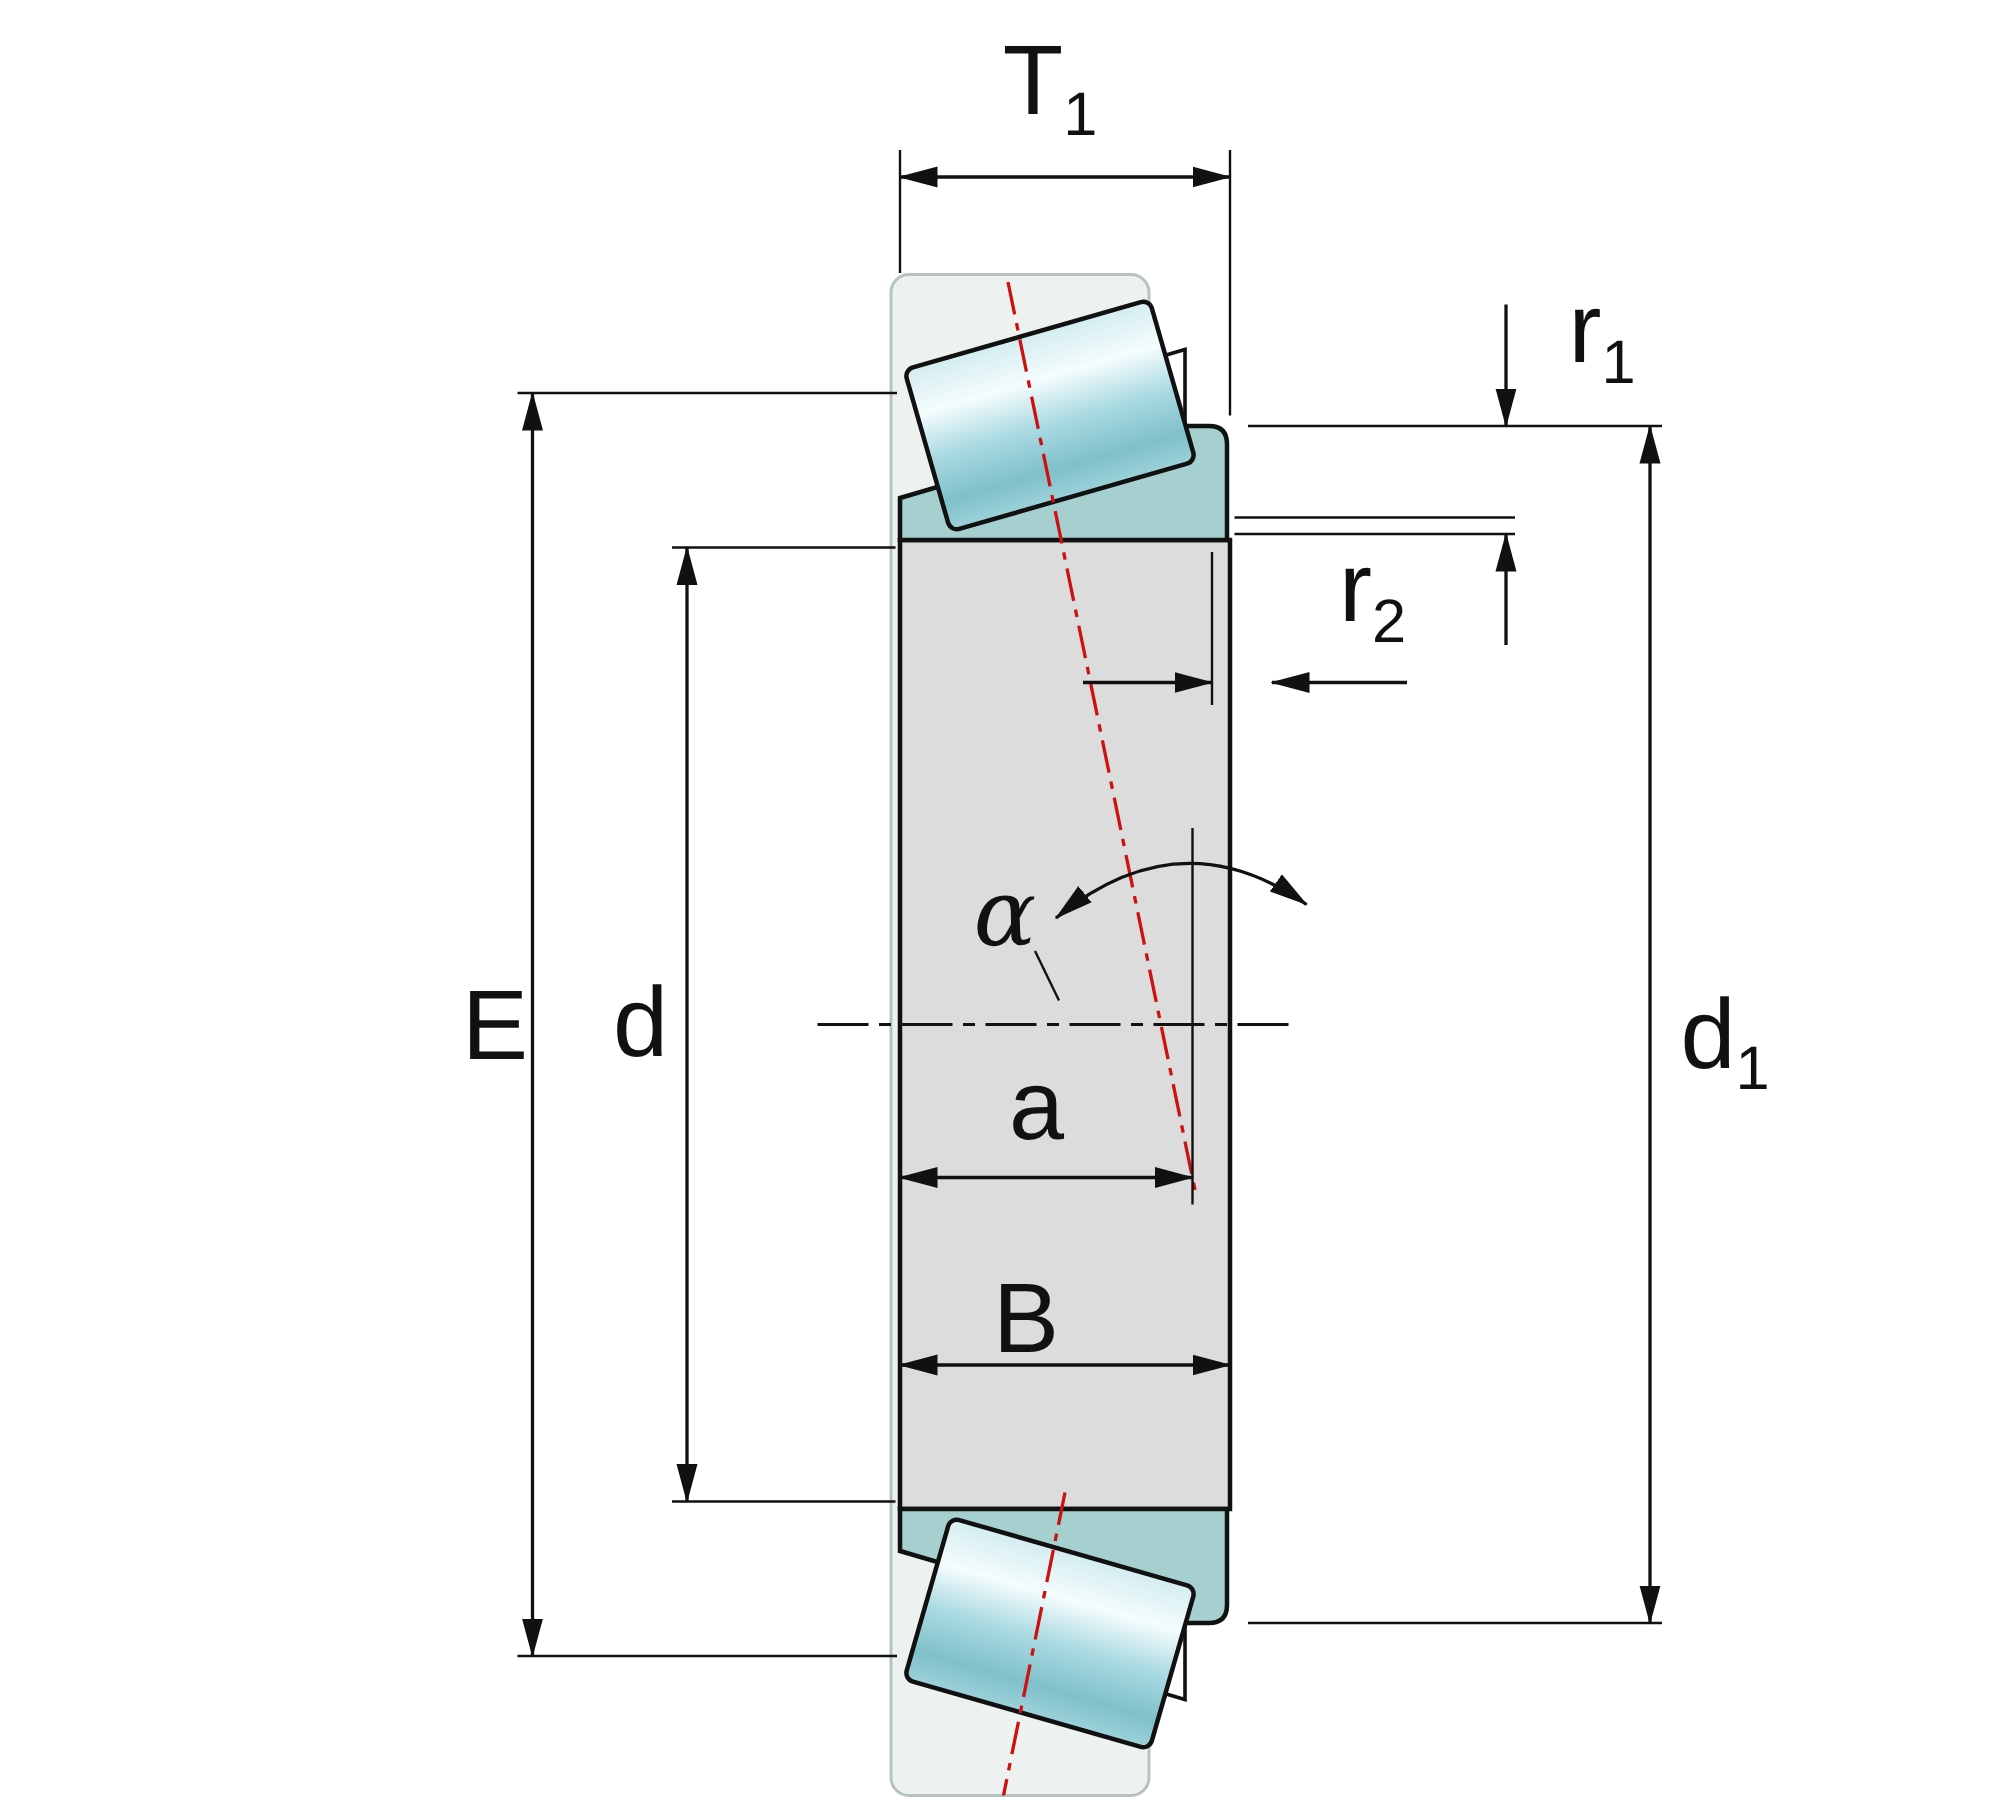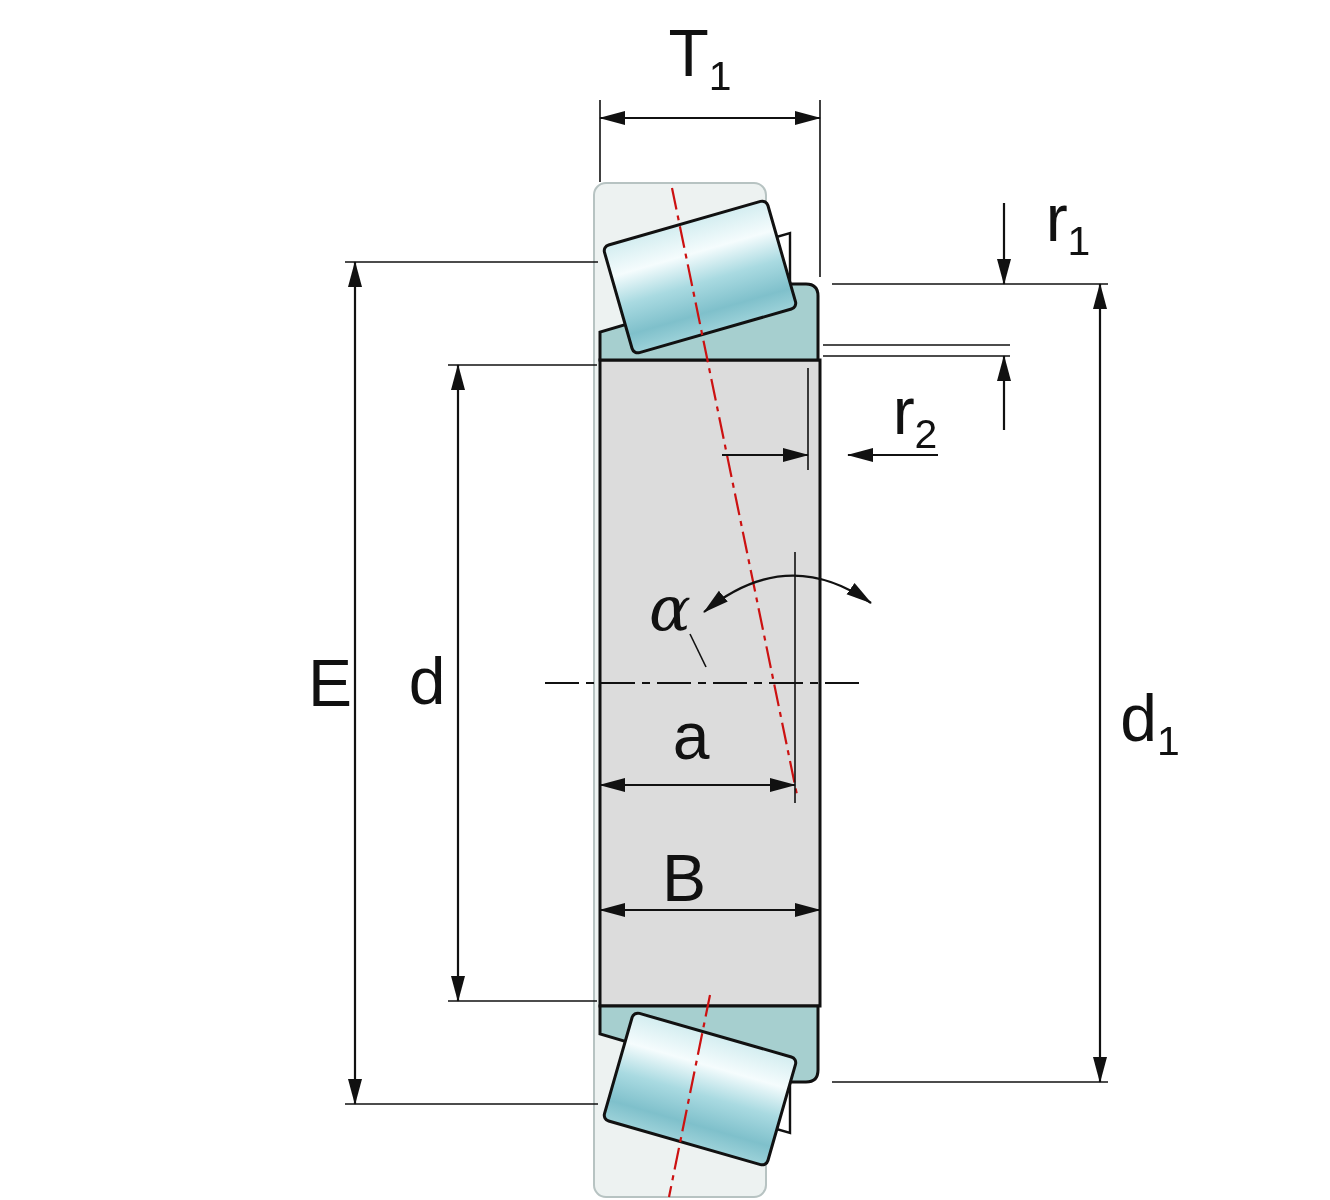--- a/index.html
+++ b/index.html
@@ -136,30 +136,30 @@
       <line class="thin" x1="690" y1="634" x2="706" y2="667"></line>
     </g>
   </svg>
 
   <div class="lbl" style="left:700px;top:20px">
     <span>T</span><sub>1</sub>
   </div>
   <div class="lbl" style="left:1068px;top:185px">
     <span>r</span><sub>1</sub>
   </div>
-  <div class="lbl" style="left:915px;top:378px">
+  <div class="lbl" style="left:915px;top:358px">
     <span>r</span><sub>2</sub>
   </div>
   <div class="lbl" style="left:330px;top:650px">
     <span>E</span><sub></sub>
   </div>
   <div class="lbl" style="left:427px;top:648px">
     <span>d</span><sub></sub>
   </div>
-  <div class="lbl" style="left:1150px;top:685px">
+  <div class="lbl" style="left:1150px;top:656px">
     <span>d</span><sub>1</sub>
   </div>
   <div class="lbl" style="left:691px;top:703px">
     <span>a</span><sub></sub>
   </div>
   <div class="lbl" style="left:684px;top:845px">
     <span>B</span><sub></sub>
   </div>
   <div class="lbl greek" style="left:670px;top:578px">
     <span>α</span><sub></sub>

